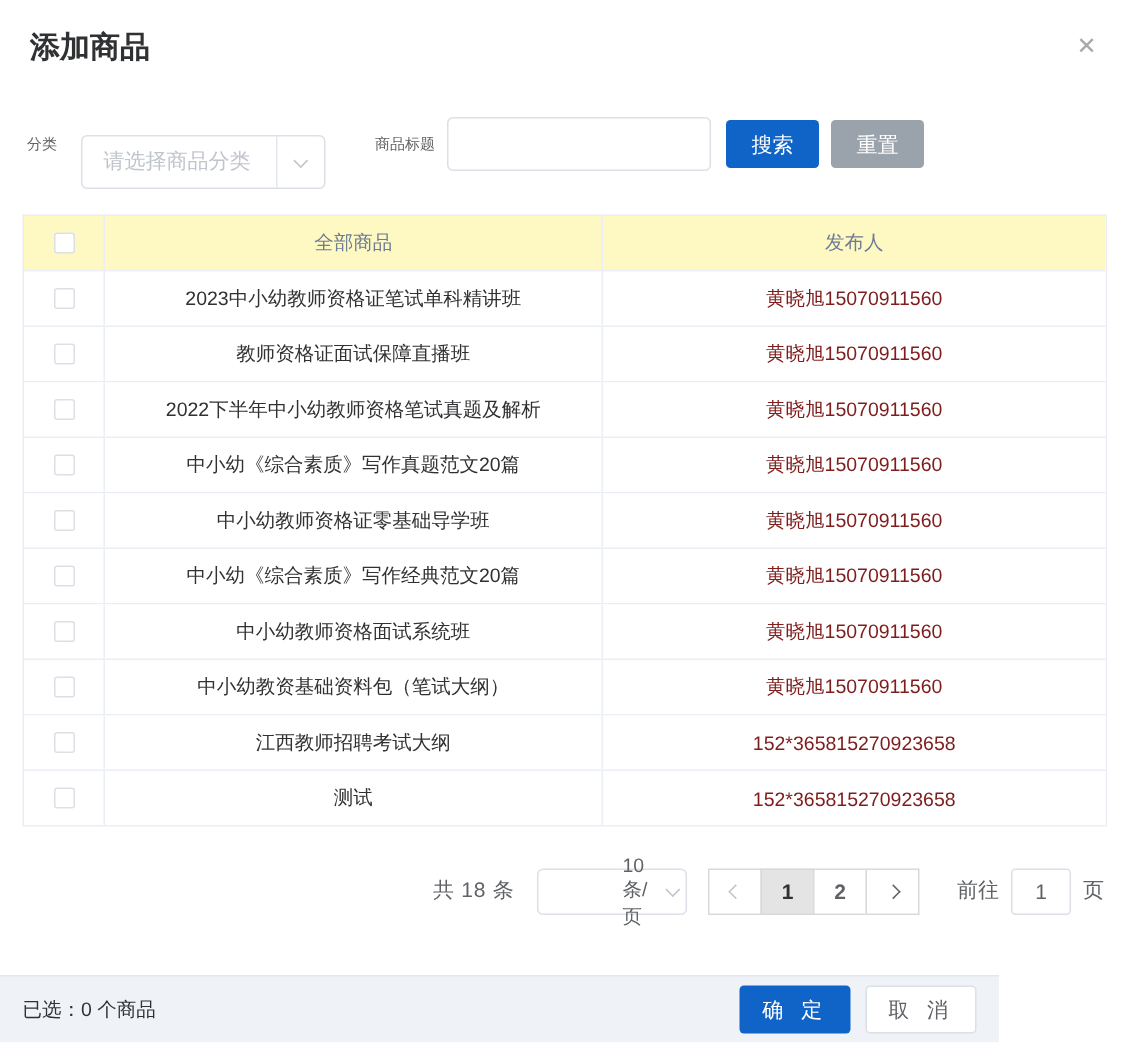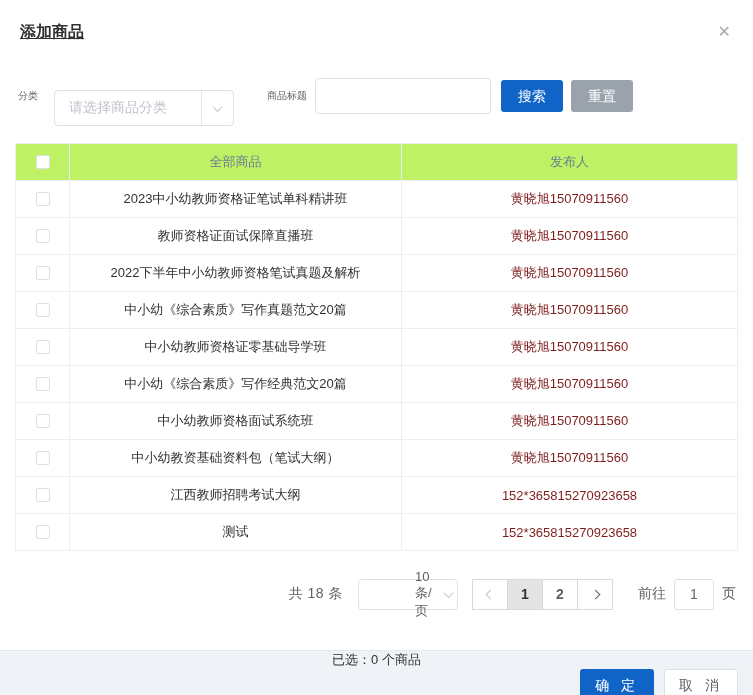--- a/index.html
+++ b/index.html
@@ -6,33 +6,33 @@
   html,body { width:753px; height:695px; }
   body {
     background:#fff;
     font-family:"Liberation Sans", sans-serif;
     color:#303133;
     position:relative;
     overflow:hidden;
   }
   
   .dlg-header { position:relative; padding:22px 20px 0 20px; }
-  .dlg-title { font-size:16px; font-weight:bold; color:#303133; line-height:20px;text-decoration:underline; }
+  .dlg-title { font-size:20px; font-weight:bold; color:#303133; line-height:20px; }
   .close-btn {
     position:absolute; top:24px; right:22px;
     font-size:16px; color:#a6a9ad; line-height:16px; cursor:pointer;
     font-weight:normal;
   }
   
   .filter-bar { display:flex; align-items:center; padding-left:18px; margin-top:36px; height:36px; }
   .flabel { font-size:10px; color:#606266; white-space:nowrap; }
   .lbl-cat { margin-right:16px; }
   .lbl-title { margin-left:33px; margin-right:8px; }
   .sel-box {
-    width:180px; height:36px; border:1px solid #dcdfe6; border-radius:4px;
+    width:163px; height:36px; border:1px solid #dcdfe6; border-radius:4px;
     background:#fff; display:flex; align-items:center; justify-content:space-between;
     cursor:pointer;
     margin-top:24px;
   }
   .sel-box .ph { font-size:14px; color:#c0c4cc; padding-left:14px; }
   .sel-arrow-zone {
     width:32px; height:100%; border-left:1px solid #e4e7ed;
     display:flex; align-items:center; justify-content:center;
   }
   .chev { display:inline-block; width:7px; height:7px; border-right:1.4px solid #c0c4cc; border-bottom:1.4px solid #c0c4cc; }
@@ -46,21 +46,21 @@
   }
   .btn {
     height:32px; border:none; border-radius:3px; font-size:14px; cursor:pointer;
     font-family:"Liberation Sans", sans-serif; padding:0 17px; line-height:32px;
   }
   .btn-search { background:#1064c8; color:#fff; margin-left:10px; }
   .btn-reset  { background:#9aa2ab; color:#fff; margin-left:8px; }
   
   .ptable { margin:29px 15px 0 15px; border:1px solid #ebeef5; border-bottom:none; }
   .trow, .thead { display:flex; border-bottom:1px solid #ebeef5; height:37px; background:#fff; }
-  .thead { background:#bef264; }
+  .thead { background:#fef9c3; }
   .cell { display:flex; align-items:center; justify-content:center; font-size:13px; }
   .check-cell { width:54px; border-right:1px solid #ebeef5; flex:none; }
   .product-cell { width:332px; border-right:1px solid #ebeef5; flex:none; color:#303133; }
   .publisher-cell { flex:1; color:#7f1d1d; }
   .thead .product-cell, .thead .publisher-cell { color:#6d7b95; font-size:13px; }
   .checkbox {
     width:14px; height:14px; border:1px solid #dcdfe6; border-radius:2px; background:#fff;
     display:inline-block; cursor:pointer;
   }
   
@@ -88,23 +88,23 @@
   .page-cell.prev .chev { border-color:#c0c4cc; }
   .page-cell.next .chev { border-color:#606266; }
   .goto-label { margin-right:8px; }
   .goto-input {
     width:40px; height:31px; border:1px solid #dcdfe6; border-radius:3px;
     text-align:center; font-size:14px; color:#606266; outline:none; margin-right:8px;
     font-family:"Liberation Sans", sans-serif;
   }
   
   .dlg-footer {
-    position:absolute; left:0; bottom:0; width:753px; height:45px;
+    position:absolute; left:0; bottom:0; width:666px; height:45px;
     background:#eff2f7; border-top:1px solid #e4e7ed;
-    display:flex; align-items:center; padding:0 15px;flex-direction:column;
+    display:flex; align-items:center; padding:0 15px;
   }
   .selected-info { font-size:13px; color:#303133; }
   .footer-btns { margin-left:auto; display:flex; }
   .btn-confirm { background:#1064c8; color:#fff; padding:0 15px; letter-spacing:4px; }
   .btn-cancel  { background:#fff; color:#606266; border:1px solid #dcdfe6; margin-left:10px; padding:0 14px; letter-spacing:4px; line-height:30px; }
 </style>
 </head>
 <body>
 
 <div class="dlg-header">

